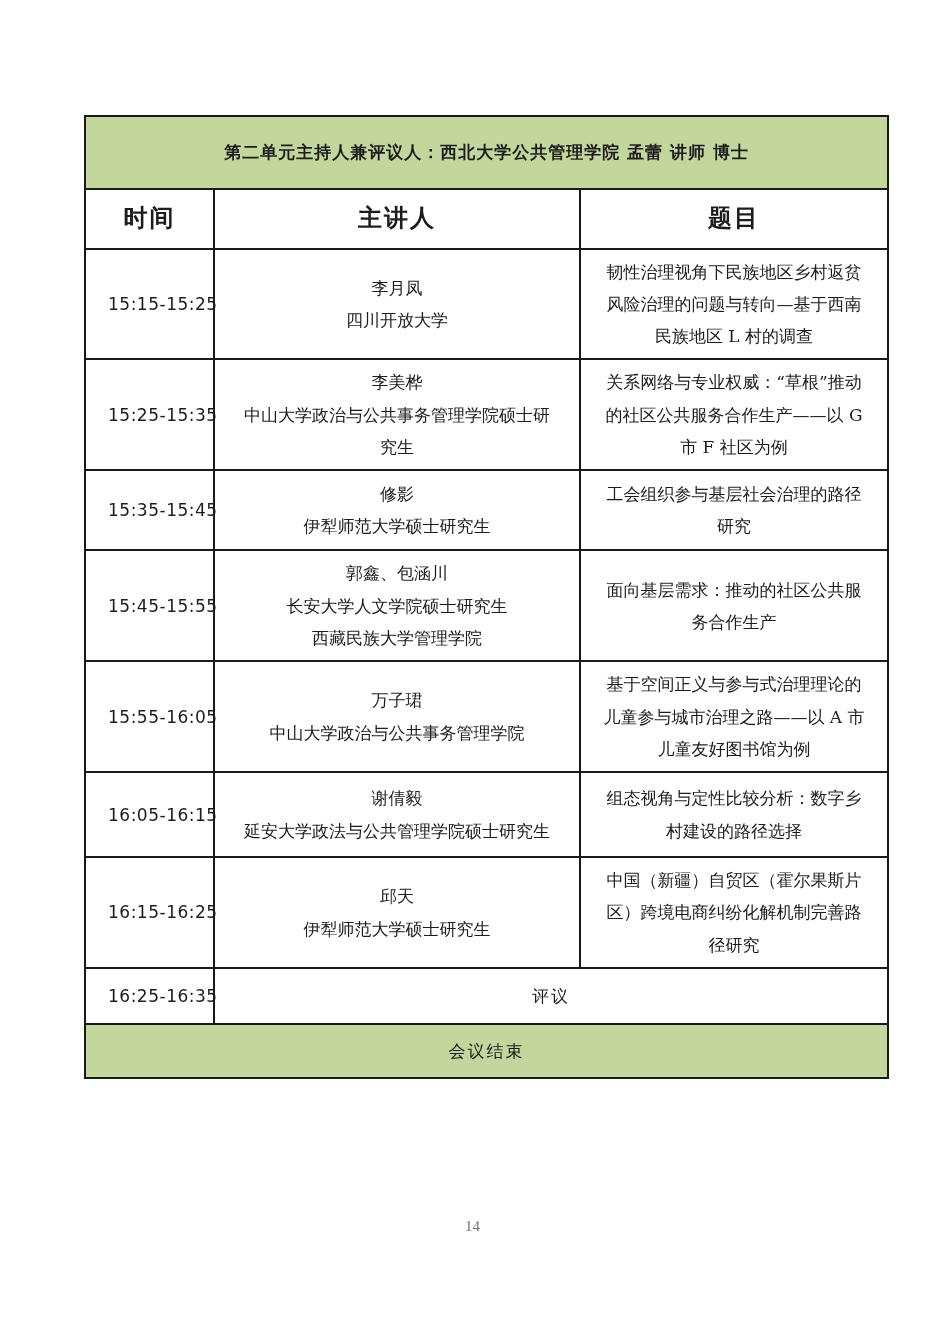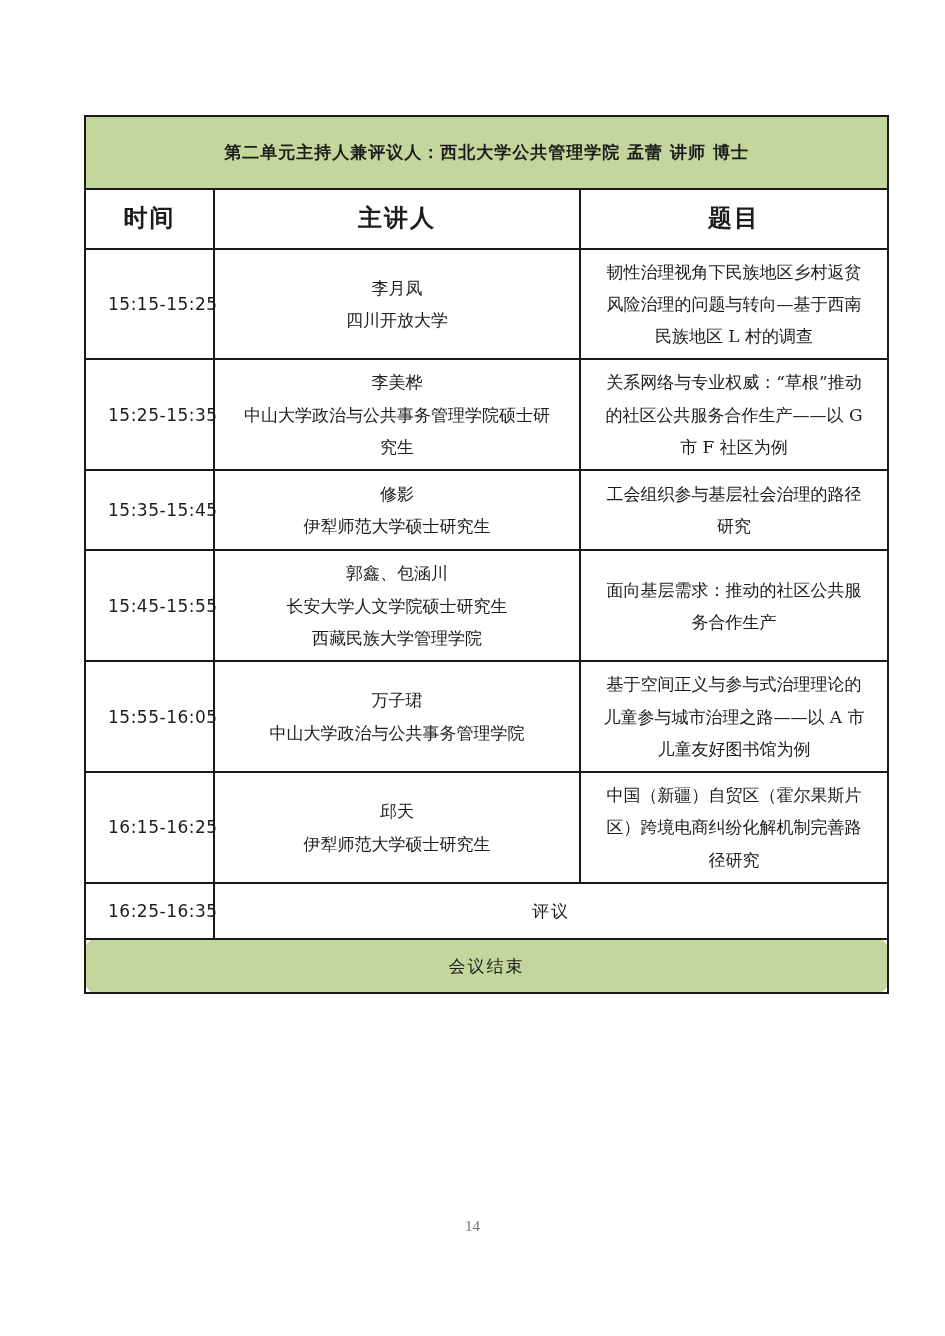--- a/index.html
+++ b/index.html
@@ -59,21 +59,20 @@
   tr.r4{height:100px;}
   tr.r5{height:100px;}
   tr.r6{height:85px;}
   tr.r7{height:95px;}
   tr.review-row{height:56px;}
   tr.footer-row{height:54px;}
   .table-footer{
     background:var(--header-bg);
     font-size:17px;
     letter-spacing:2px;
-    border-radius:11px;
   }
   .review-cell{font-size:17px;letter-spacing:2px;}
   .page-number{
     position:absolute;left:0;right:0;top:1218px;
     text-align:center;
     font-size:15px;
     font-family:"Liberation Serif","DejaVu Serif",serif;
     color:#737373;
   }
 </style>
@@ -136,20 +135,28 @@
 
       <tr class="r5">
         <td class="time-cell">15:55-16:05</td>
         <td class="speaker-cell">
           <div>万子珺</div>
           <div>中山大学政治与公共事务管理学院</div>
         </td>
         <td class="topic-cell">基于空间正义与参与式治理理论的儿童参与城市治理之路——以 A 市儿童友好图书馆为例</td>
       </tr>
 
+      <tr class="r6">
+        <td class="time-cell">16:05-16:15</td>
+        <td class="speaker-cell">
+          <div>谢倩毅</div>
+          <div>延安大学政法与公共管理学院硕士研究生</div>
+        </td>
+        <td class="topic-cell">组态视角与定性比较分析：数字乡村建设的路径选择</td>
+      </tr>
 
       <tr class="r7">
         <td class="time-cell">16:15-16:25</td>
         <td class="speaker-cell">
           <div>邱天</div>
           <div>伊犁师范大学硕士研究生</div>
         </td>
         <td class="topic-cell">中国（新疆）自贸区（霍尔果斯片区）跨境电商纠纷化解机制完善路径研究</td>
       </tr>
 

